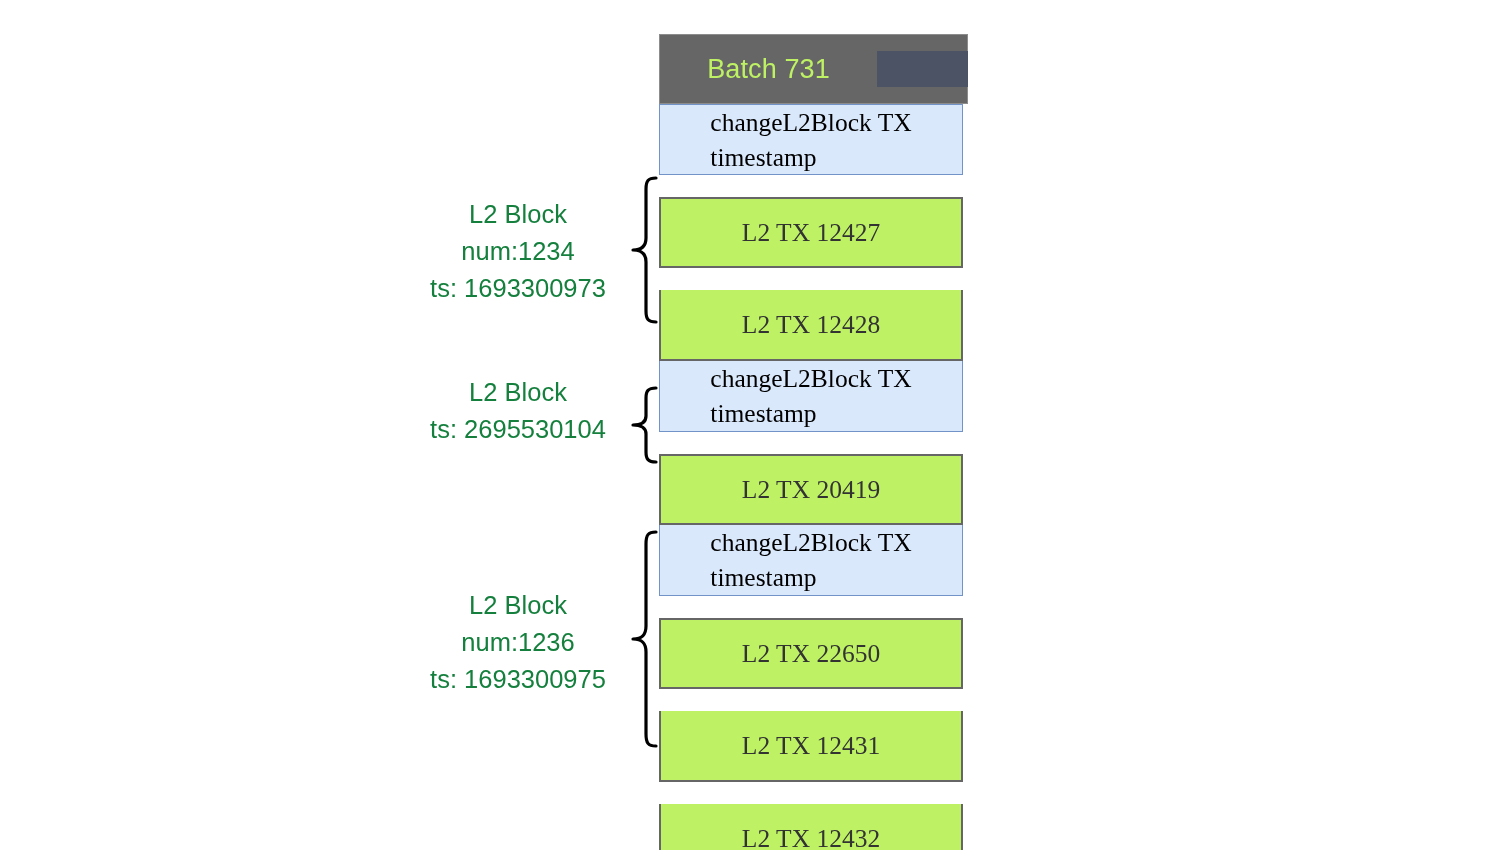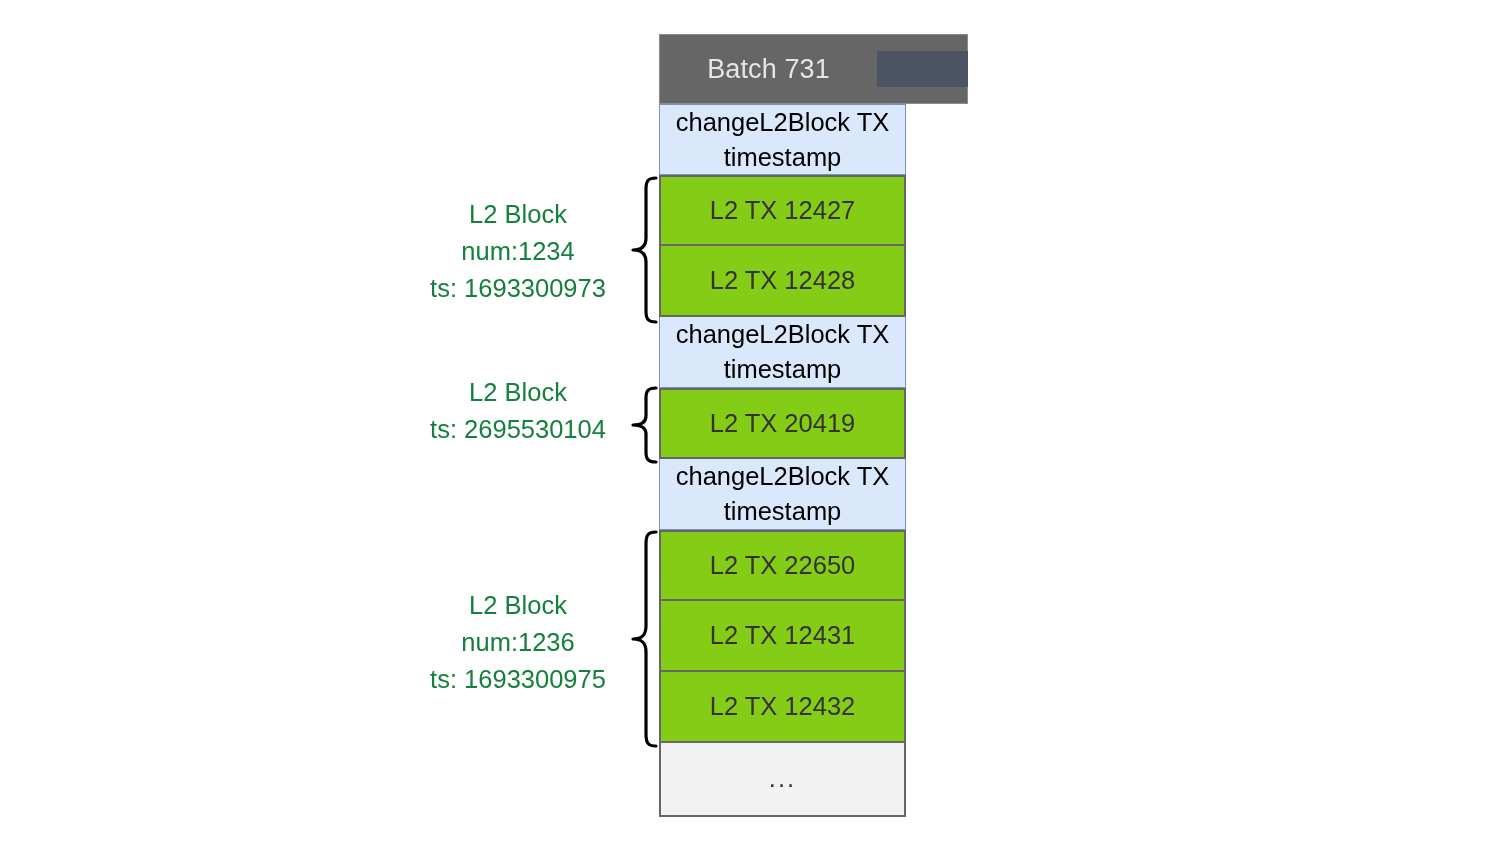--- a/index.html
+++ b/index.html
@@ -39,68 +39,70 @@
     background: #666666;
     border: 1px solid #8c8c8c;
     box-sizing: border-box;
     display: flex;
     align-items: center;
     justify-content: center;
   }
   .batch-header-title {
     position: relative;
     z-index: 2;
-    color: #e5e5e5;
+    color: #bef264;
     font-size: 27px;
     line-height: 1;
     letter-spacing: 0.1px;
     white-space: nowrap;
     transform: translateX(-45px);
   }
   .selection-rect {
     position: absolute;
     left: 217px;
     top: 16px;
     width: 91px;
     height: 36px;
     background: #4b5365;
     z-index: 1;
   }
 
   .row {
     box-sizing: border-box;
-    width: 247px;
+    width: 304px;
     display: flex;
     align-items: center;
     justify-content: center;
-    text-align: center;
+    text-align: left;
+    font-family: Liberation Serif, serif;
   }
 
   .row-change {
     height: 71px;
     background: #dae8fc;
     border: 1px solid #7293c8;
     border-top: none;
     color: #000000;
     font-size: 25.5px;
     line-height: 35px;
     padding: 0 6px;
   }
   .row-change.first-change {
     border-top: 1px solid #7293c8;
   }
 
   .row-tx {
     height: 71px;
-    background: #84cc16;
+    background: #bef264;
     border: 2px solid #666666;
     border-top: none;
     color: #333333;
     font-size: 25.5px;
     line-height: 1;
+    margin-top: 22px;
   }
   .row-tx.tx-first-of-group {
     border-top: 2px solid #666666;
   }
   .row-ellipsis {
     height: 74px;
     background: #f2f2f2;
     border: 2px solid #666666;
     border-top: none;
     color: #333333;

